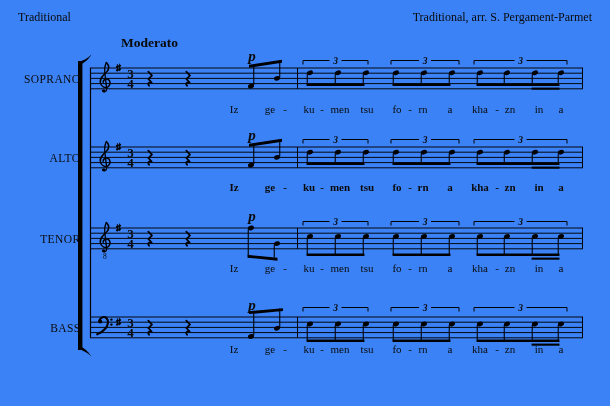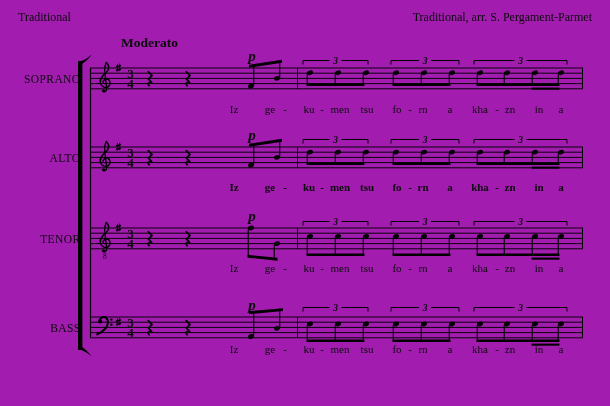--- a/index.html
+++ b/index.html
@@ -1,16 +1,16 @@
 <!DOCTYPE html>
 <html><head>
 <meta charset="utf-8">
 <style>
   html,body{margin:0;padding:0;background:#e8e8e8;}
-  #page{position:relative;width:610px;height:406px;background:#a21caf;overflow:hidden;text-decoration:underline;}
+  #page{position:relative;width:610px;height:406px;background:#3b82f6;overflow:hidden;text-decoration:underline;}
   svg{position:absolute;left:0;top:0;}
   text{fill:#0a0a0a;}
   .hdr{font:12px "Liberation Serif", serif;}
   .tempo{font:bold 13.5px "Liberation Serif", serif;}
   .label{font:11.5px "Liberation Serif", serif;letter-spacing:.4px;}
   .lyr{font:11px "Liberation Serif", serif;}
   .lyr.b{font-weight:bold;}
   .tsig{font:bold 13px "Liberation Serif", serif;}
   .trip{font:italic bold 9.5px "Liberation Serif", serif;}
   .dyn{font:italic bold 15px "Liberation Serif", serif;}

